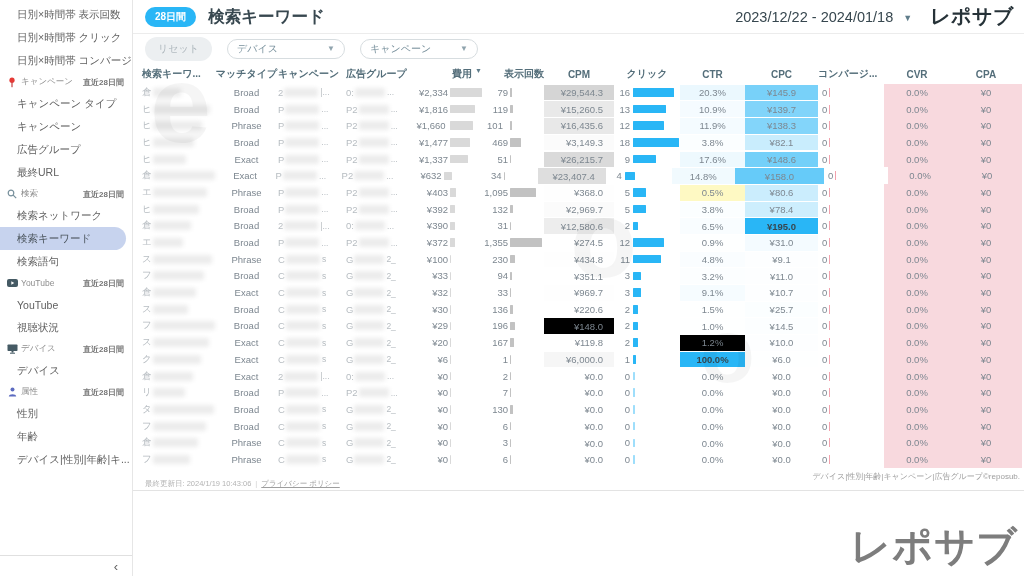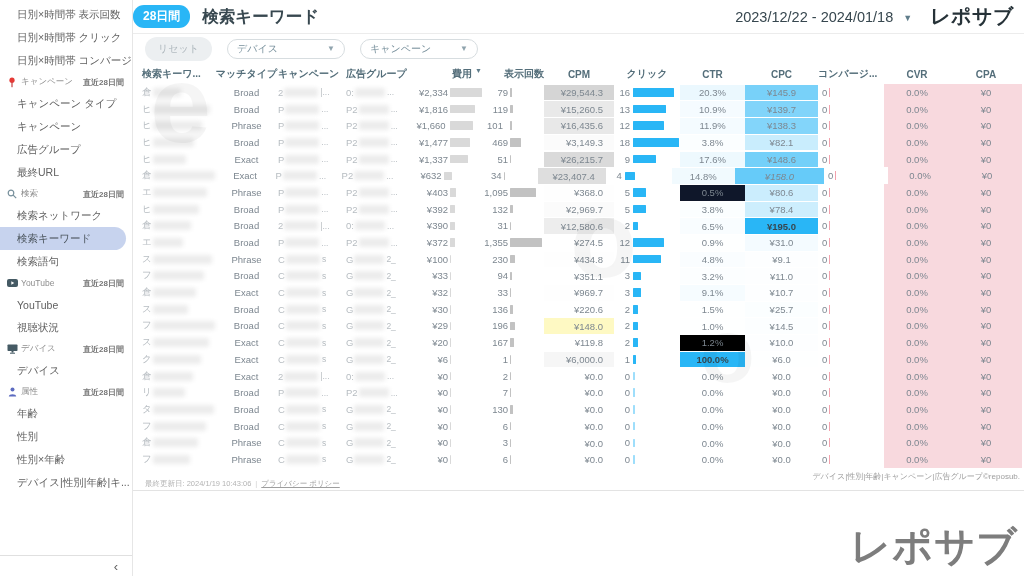--- a/index.html
+++ b/index.html
@@ -20,21 +20,21 @@
   .sb-header .lbl { flex:0 0 auto; }
   .sb-header .period { margin-left:auto; font-size:8px; font-weight:bold; color:#757575; }
   .sb-bottom { position:absolute; left:0; bottom:0; width:132px; height:21px;
     border-top:1px solid #e0e0e0; display:flex; align-items:center; justify-content:flex-end;
     padding-right:14px; cursor:pointer; }
   .sb-bottom span { font-size:13px; color:#616161; line-height:1; }
 
   
   .topbar { position:absolute; left:133px; top:0; width:891px; height:34px;
     border-bottom:1px solid #ececec; display:flex; align-items:center; }
-  .badge { margin-left:0; background:#29b6f6; color:#fff; font-size:12px; font-weight:bold;
+  .badge { margin-left:12px; background:#29b6f6; color:#fff; font-size:10px; font-weight:bold;
     padding:3px 10px; border-radius:11px; }
   .page-title { margin-left:12px; font-size:16.5px; font-weight:bold; color:#37474f; }
   .date-picker { margin-left:auto; display:flex; align-items:center; cursor:pointer; }
   .date-picker .dval { font-size:14.5px; color:#37474f; }
   .date-picker .caret { font-size:9px; color:#607d8b; margin:2px 0 0 10px; }
   .top-logo { margin:0 10px 0 18px; font-size:20px; font-weight:800; color:#263238; letter-spacing:0.5px; }
 
   
   .filters { position:absolute; left:133px; top:34px; width:891px; height:29px;
     display:flex; align-items:center; }
@@ -144,23 +144,22 @@
         <div class="sb-header">
           <span class="ic">
             <svg width="9" height="10" viewBox="0 0 9 10">
               <circle cx="4.5" cy="2.6" r="2" fill="#5c6bc0"></circle>
               <path d="M0.8 9.6 C0.8 6.6 8.2 6.6 8.2 9.6 Z" fill="#5c6bc0"></path>
             </svg>
           </span>
           <span class="lbl">属性</span>
           <span class="period">直近28日間</span>
         </div>
+        <div class="sb-link">性別</div>
         <div class="sb-link">年齢</div>
-        <div class="sb-link">性別</div>
-        <div class="sb-link">性別×年齢</div>
         <div class="sb-link">デバイス|性別|年齢|キ...</div>
       </nav>
     <div class="sb-bottom">
       <span>‹</span>
     </div>
   </aside>
 
   <header class="topbar">
     <span class="badge">28日間</span>
     <h1 class="page-title">検索キーワード</h1>
@@ -434,21 +433,21 @@
             </span>
           </div>
           <div class="td ar bgcell" style="width:70px;background:rgb(222,222,222);padding-right:11px">¥23,407.4</div>
           <div class="td" style="width:66px">
             <span class="vnum" style="width:16px;text-align:right">4</span>
             <span class="barzone" style="width:50px;padding-left:3px">
               <i class="bar blue" style="width:10.222222222222221px;"></i>
             </span>
           </div>
           <div class="td ac bgcell" style="width:65px;background:rgb(241,250,254);">14.8%</div>
-          <div class="td ac bgcell" style="width:92px;background:rgb(102,203,249);font-style:italic;">¥158.0</div>
+          <div class="td ac bgcell" style="width:92px;background:rgb(102,203,249);">¥158.0</div>
           <div class="td al" style="width:66px;padding-left:4px">0<i class="tick"></i></div>
           <div class="td ac" style="width:66px;background:#f8d9de;height:100%">0.0%</div>
           <div class="td ac" style="width:72px;background:#f8d9de;height:100%">¥0</div>
         </div>
         <div class="tr">
           <div class="td al" style="width:73px">
             <span class="lead">エ</span>
             <span class="blurblk" style="width:54px"></span>
           </div>
           <div class="td ac" style="width:63px">Phrase</div>
@@ -474,21 +473,21 @@
               <i class="bar dgray" style="width:25.85977859778598px"></i>
             </span>
           </div>
           <div class="td ar bgcell" style="width:70px;background:rgb(254,254,254);padding-right:11px">¥368.0</div>
           <div class="td" style="width:66px">
             <span class="vnum" style="width:16px;text-align:right">5</span>
             <span class="barzone" style="width:50px;padding-left:3px">
               <i class="bar blue" style="width:12.777777777777779px;"></i>
             </span>
           </div>
-          <div class="td ac bgcell" style="width:65px;background:#0f172a;">0.5%</div>
+          <div class="td ac bgcell" style="width:65px;background:#fef9c3;">0.5%</div>
           <div class="td ac bgcell" style="width:73px;background:rgb(203,237,253);">¥80.6</div>
           <div class="td al" style="width:66px;padding-left:4px">0<i class="tick"></i></div>
           <div class="td ac" style="width:66px;background:#f8d9de;height:100%">0.0%</div>
           <div class="td ac" style="width:72px;background:#f8d9de;height:100%">¥0</div>
         </div>
         <div class="tr">
           <div class="td al" style="width:73px">
             <span class="lead">ヒ</span>
             <span class="blurblk" style="width:46px"></span>
           </div>
@@ -795,21 +794,21 @@
             <span class="barzone" style="width:34px;padding-left:2px">
               <i class="bar gray" style="width:1px"></i>
             </span>
           </div>
           <div class="td" style="width:62px">
             <span class="vnum" style="width:26px;text-align:right">196</span>
             <span class="barzone" style="width:36px;padding-left:2px">
               <i class="bar dgray" style="width:4.628782287822879px"></i>
             </span>
           </div>
-          <div class="td ar bgcell" style="width:70px;background:#fef9c3;padding-right:11px">¥148.0</div>
+          <div class="td ar bgcell" style="width:70px;background:#000000;padding-right:11px">¥148.0</div>
           <div class="td" style="width:66px">
             <span class="vnum" style="width:16px;text-align:right">2</span>
             <span class="barzone" style="width:50px;padding-left:3px">
               <i class="bar blue" style="width:5.111111111111111px;"></i>
             </span>
           </div>
           <div class="td ac bgcell" style="width:65px;background:rgb(254,255,255);">1.0%</div>
           <div class="td ac bgcell" style="width:73px;background:rgb(252,254,255);">¥14.5</div>
           <div class="td al" style="width:66px;padding-left:4px">0<i class="tick"></i></div>
           <div class="td ac" style="width:66px;background:#f8d9de;height:100%">0.0%</div>

